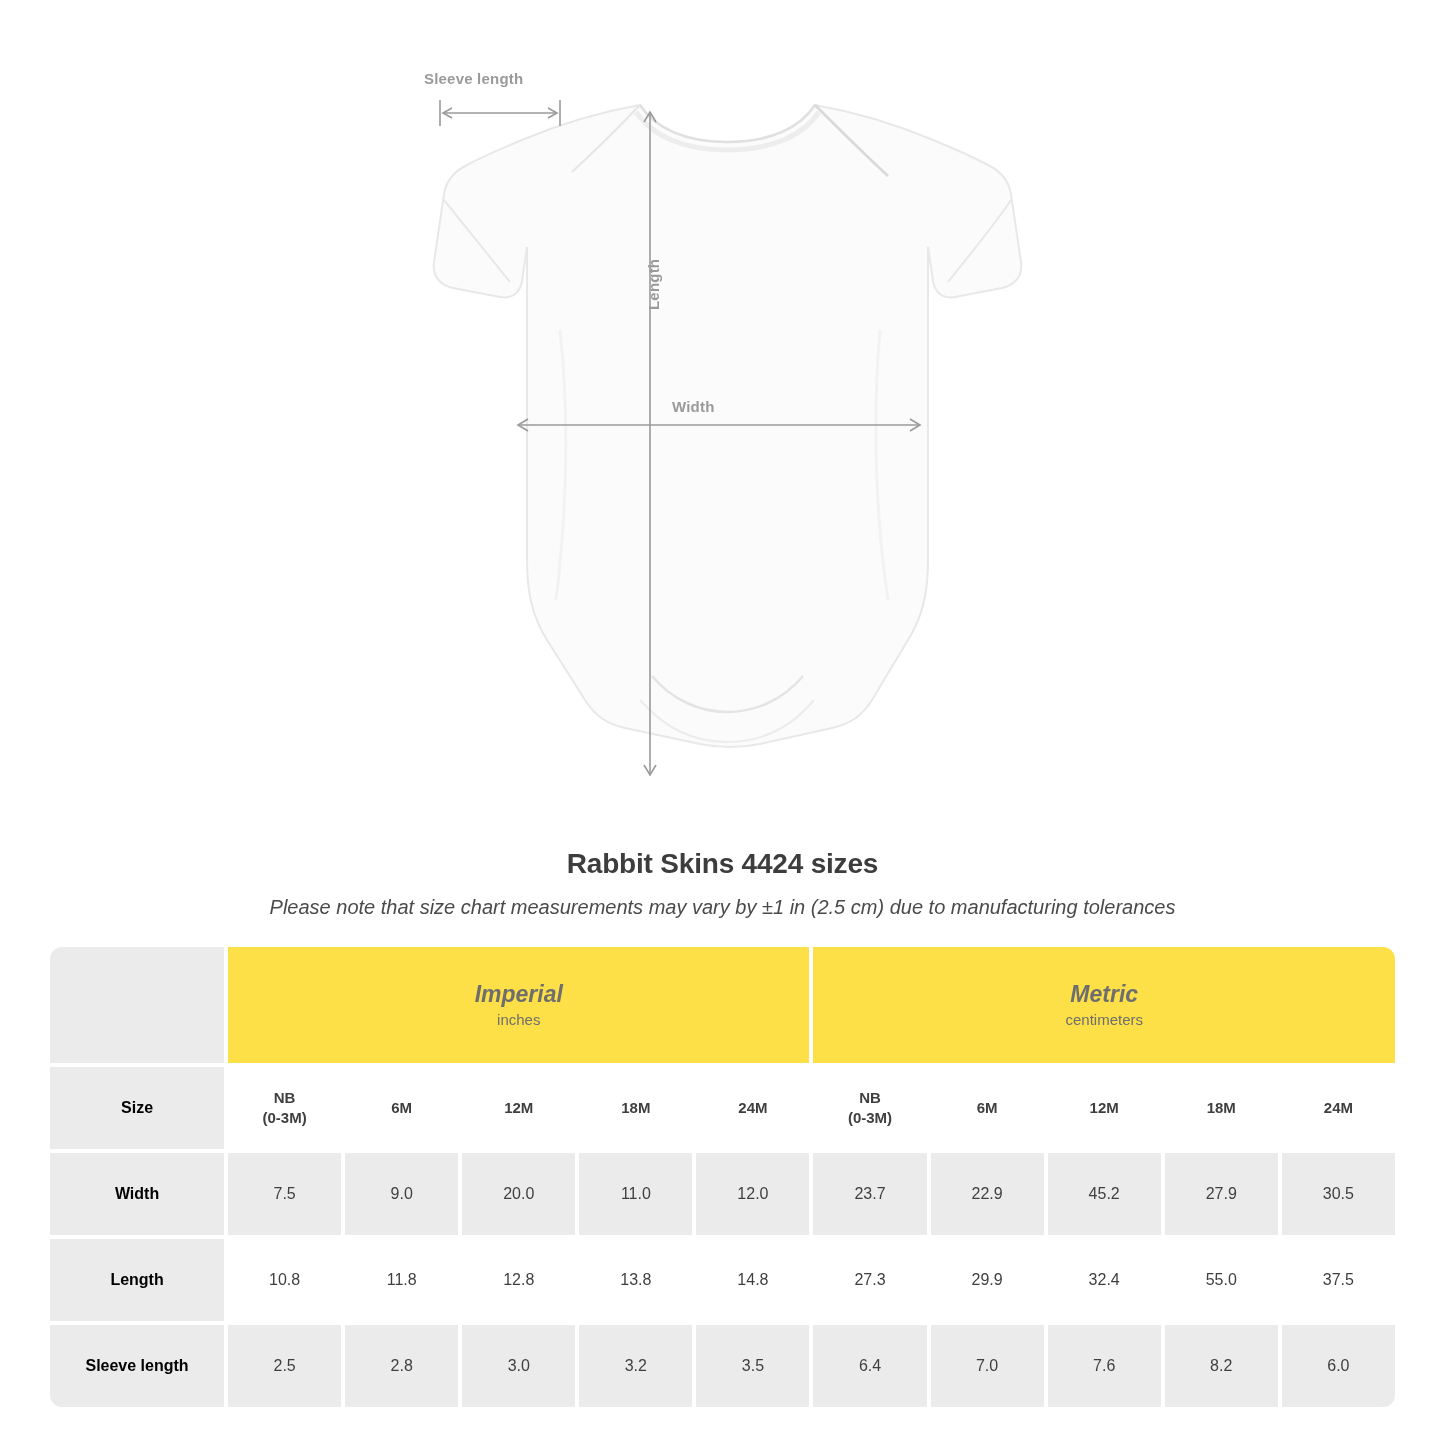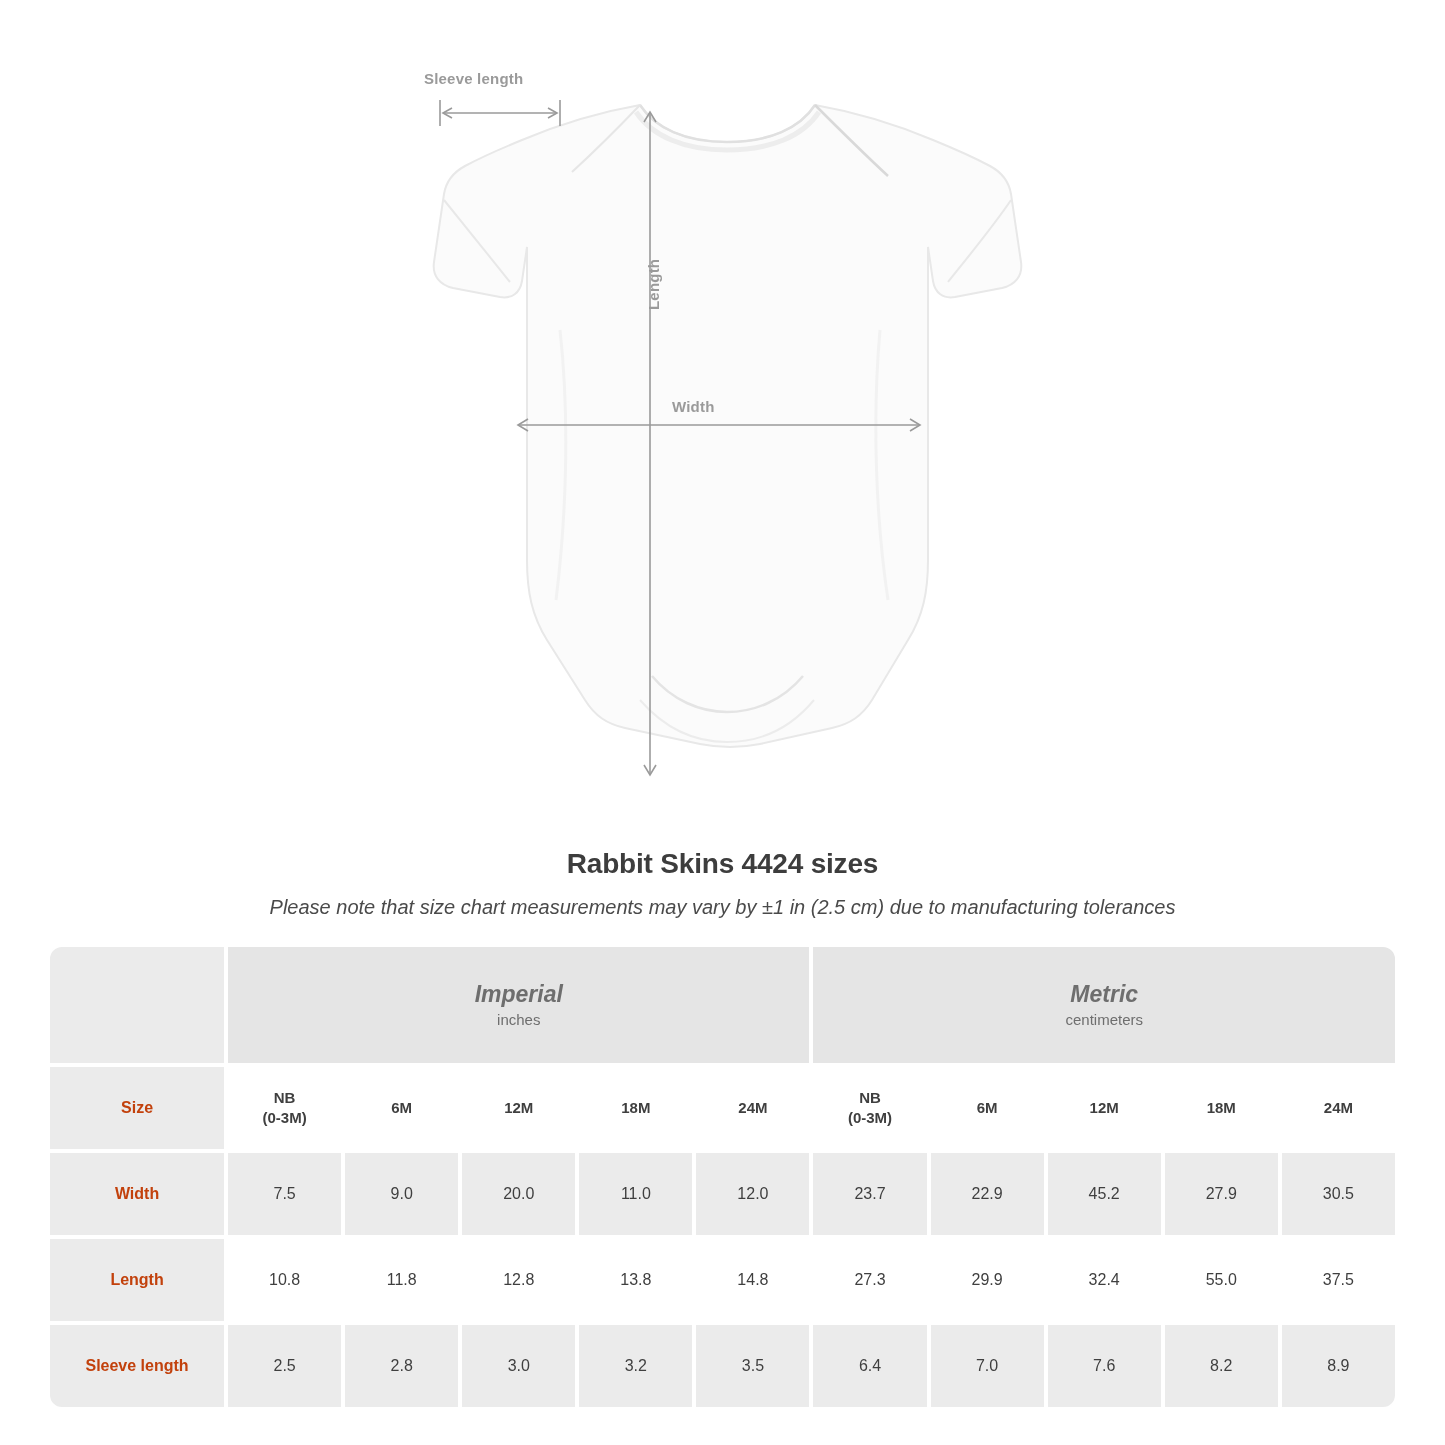--- a/index.html
+++ b/index.html
@@ -67,21 +67,21 @@
   #table-wrap {
     margin: 26px 48px 0 48px;
   }
   table {
     border-collapse: separate;
     border-spacing: 0;
     width: 1349px;
     table-layout: fixed;
   }
   td, th {
-    background: #e5e5e5;
+    background: #fde047;
     border: 2px solid #ffffff;
     text-align: center;
     vertical-align: middle;
     font-size: 16px;
     color: #3f3f3f;
     padding: 0;
     height: 82px;
   }
   .unit-head {
     height: 116px;
@@ -102,21 +102,21 @@
   .col-head {
     font-weight: bold;
     font-size: 15px;
     color: #3f3f3f;
     line-height: 1.35;
     background: #ffffff;
   }
   .row-head {
     font-weight: bold;
     font-size: 16px;
-    color: #c2410c;
+    color: #000000;
     background: #ebebeb;
   }
   tr.band-white td { background: #ffffff; }
   tr.band-grey td  { background: #ebebeb; }
   tr.band-white td.row-head { background: #ebebeb; }
 
   
   #table-wrap table tr:first-child td:first-child { border-top-left-radius: 14px; }
   #table-wrap table tr:first-child td:last-child  { border-top-right-radius: 14px; }
   #table-wrap table tr:last-child  td:first-child { border-bottom-left-radius: 14px; }
@@ -280,17 +280,17 @@
         <td class="row-head">Sleeve length</td>
         <td>2.5</td>
         <td>2.8</td>
         <td>3.0</td>
         <td>3.2</td>
         <td>3.5</td>
         <td>6.4</td>
         <td>7.0</td>
         <td>7.6</td>
         <td>8.2</td>
-        <td>8.9</td>
+        <td>6.0</td>
       </tr>
     </tbody>
   </table>
 </div>
 
 </body></html>

